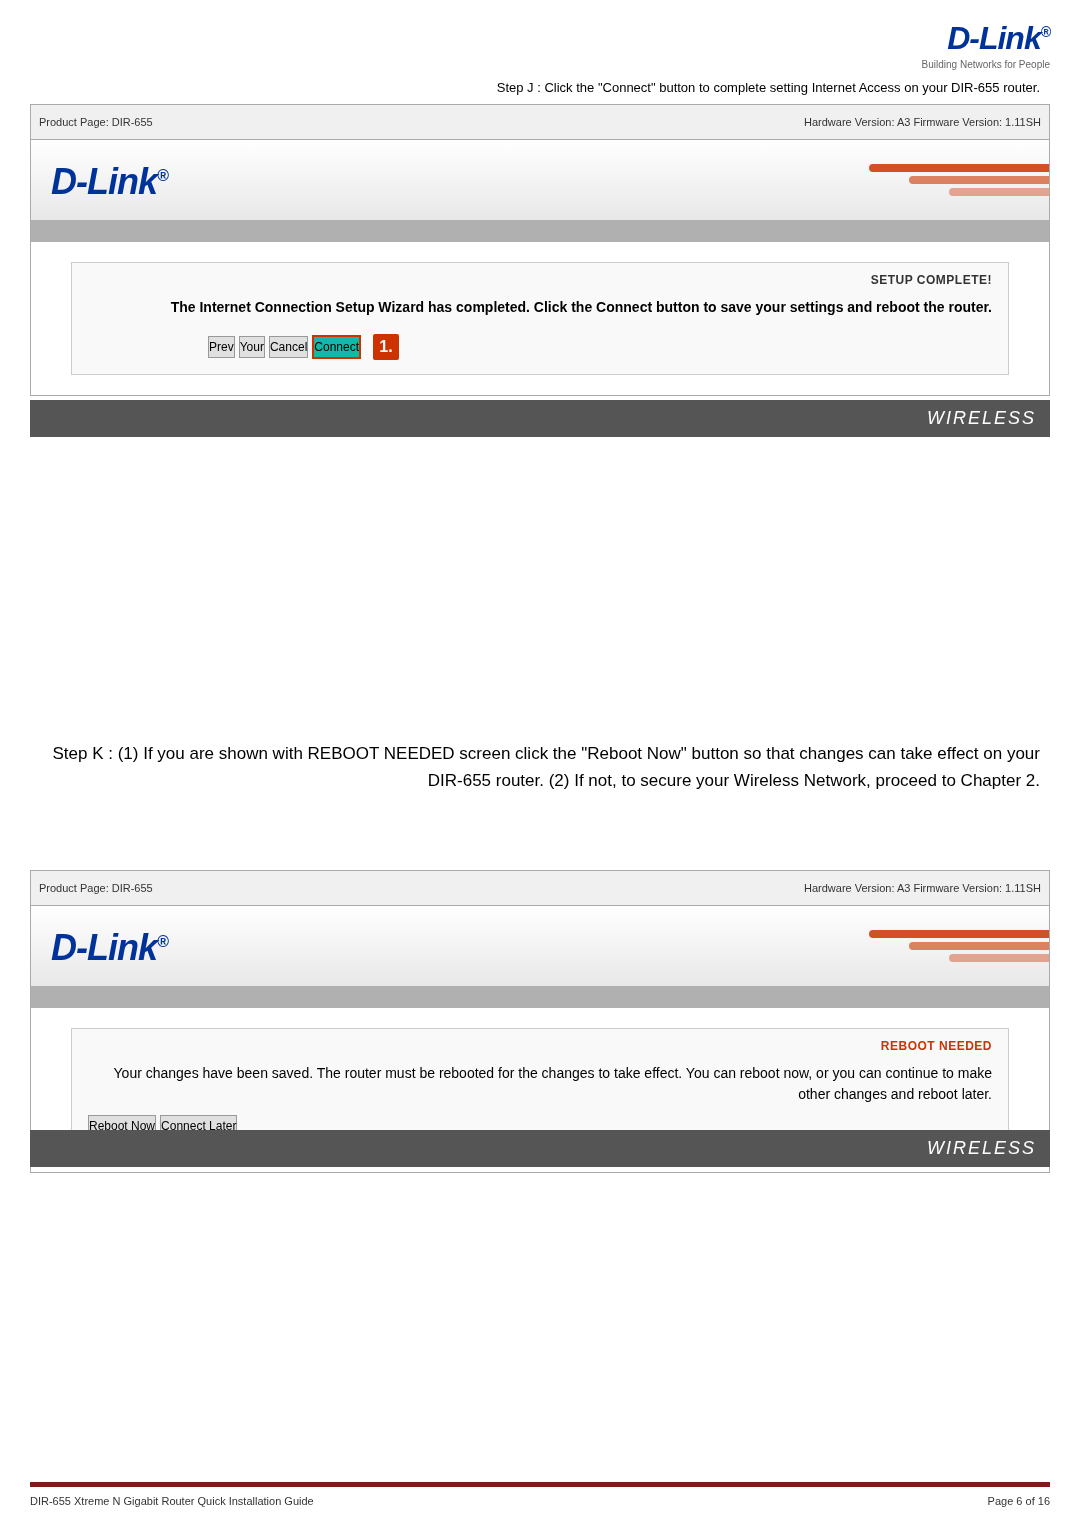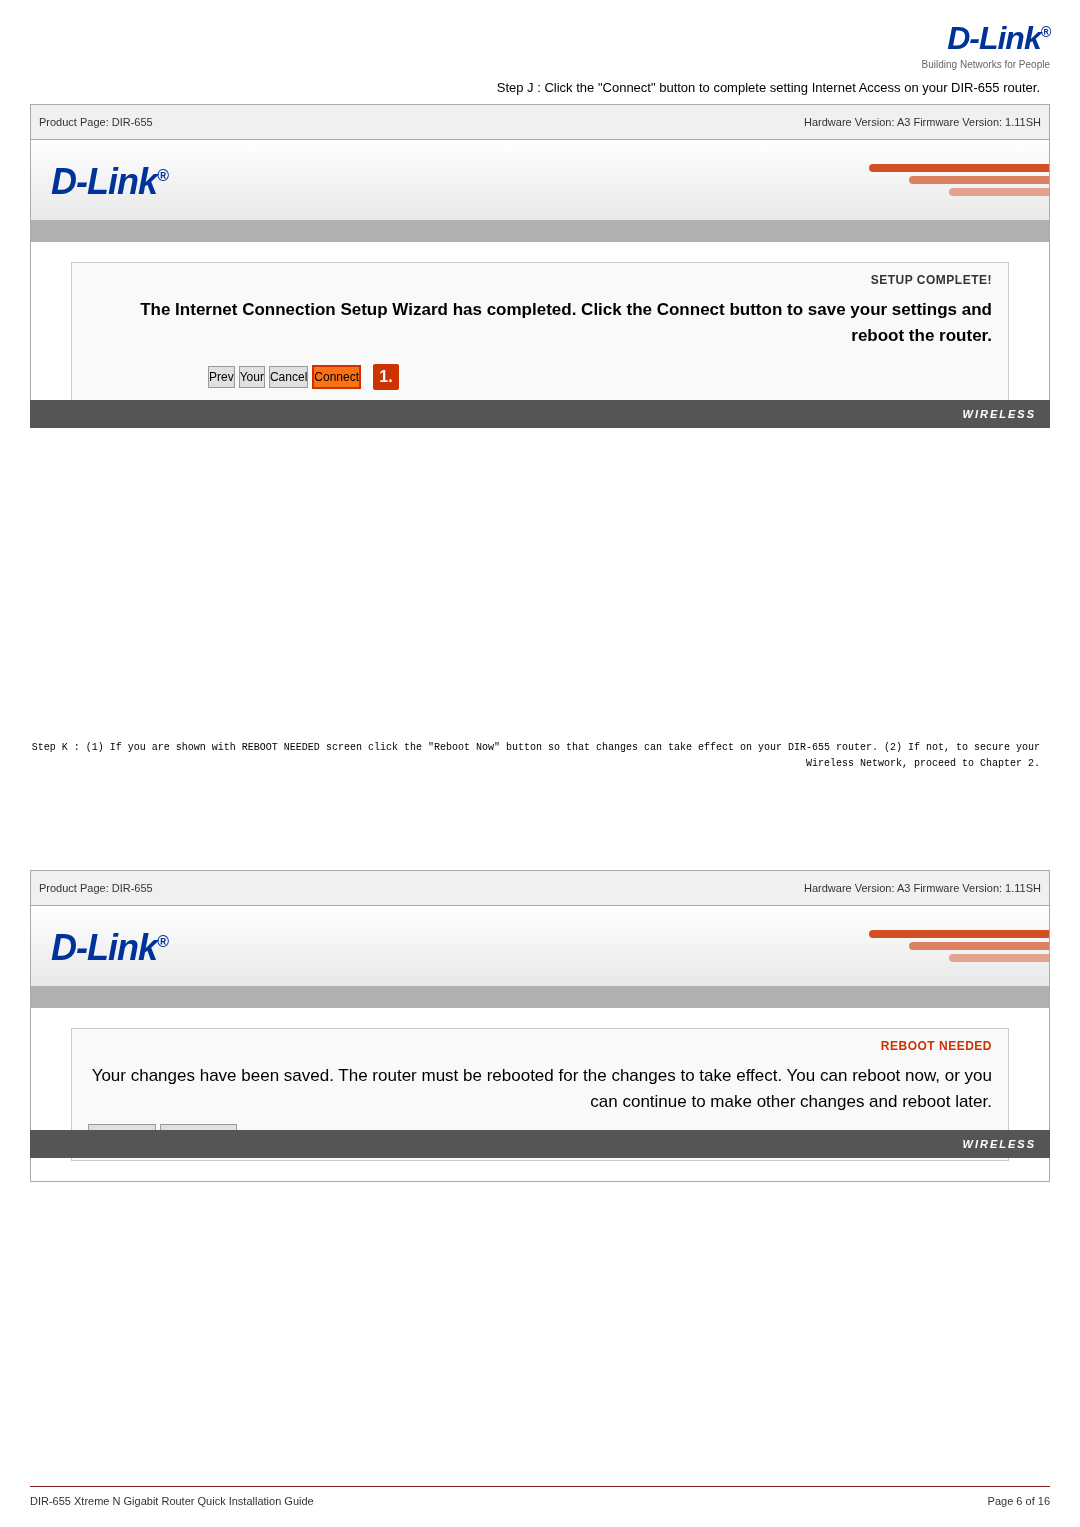--- a/index.html
+++ b/index.html
@@ -143,21 +143,21 @@
     }
     .section-title {
       font-size: 12px;
       font-weight: bold;
       color: #333;
       text-transform: uppercase;
       margin-bottom: 10px;
       letter-spacing: 0.5px;
     }
     .section-body {
-      font-size: 17px;
+      font-size: 14px;
       color: #000;
       line-height: 1.5;
       font-weight: bold;
     }
 
     
     .button-row {
       display: flex;
       align-items: center;
       gap: 4px;
@@ -166,43 +166,43 @@
     }
     .btn {
       padding: 3px 0;
       background: #e0e0e0;
       border: 1px solid #999;
       font-size: 12px;
       cursor: pointer;
       color: #000;
     }
     .btn-connect {
-      background: #f97316;
+      background: #14b8a6;
       border: 2px solid #cc3300;
     }
     .step-num {
       background: #cc3300;
       color: #fff;
       font-weight: bold;
       font-size: 16px;
       width: 26px;
       height: 26px;
       display: flex;
       align-items: center;
       justify-content: center;
       border-radius: 2px;
       margin-left: 8px;
     }
 
     
     .wireless-bar {
       background: #555;
       color: #fff;
-      font-size: 11px;
-      font-weight: bold;
+      font-size: 18px;
+      font-weight: normal;
       font-style: italic;
       letter-spacing: 2px;
       padding: 8px 14px;
       margin-top: 0;
       text-transform: uppercase;
     }
 
     
     .wireless-bar-j {
       position: absolute;
@@ -210,43 +210,42 @@
       left: 30px;
       right: 30px;
     }
 
     
     .step-k-text {
       position: absolute;
       top: 740px;
       left: 24px;
       right: 40px;
-      font-size: 10px;
+      font-size: 17px;
       color: #000;
       line-height: 1.6;
-      font-family: Liberation Mono, monospace;
     }
 
     
     .wireless-bar-k {
       position: absolute;
       top: 1130px;
       left: 30px;
       right: 30px;
     }
 
     
     .page-footer {
       position: absolute;
       bottom: 20px;
       left: 30px;
       right: 30px;
       display: flex;
       justify-content: space-between;
-      border-top: 1px solid #7f1d1d;
+      border-top: 5px solid #7f1d1d;
       padding-top: 8px;
       font-size: 11px;
       color: #333;
     }
 
     
     .reboot-buttons {
       display: flex;
       gap: 4px;
       margin-top: 10px;

